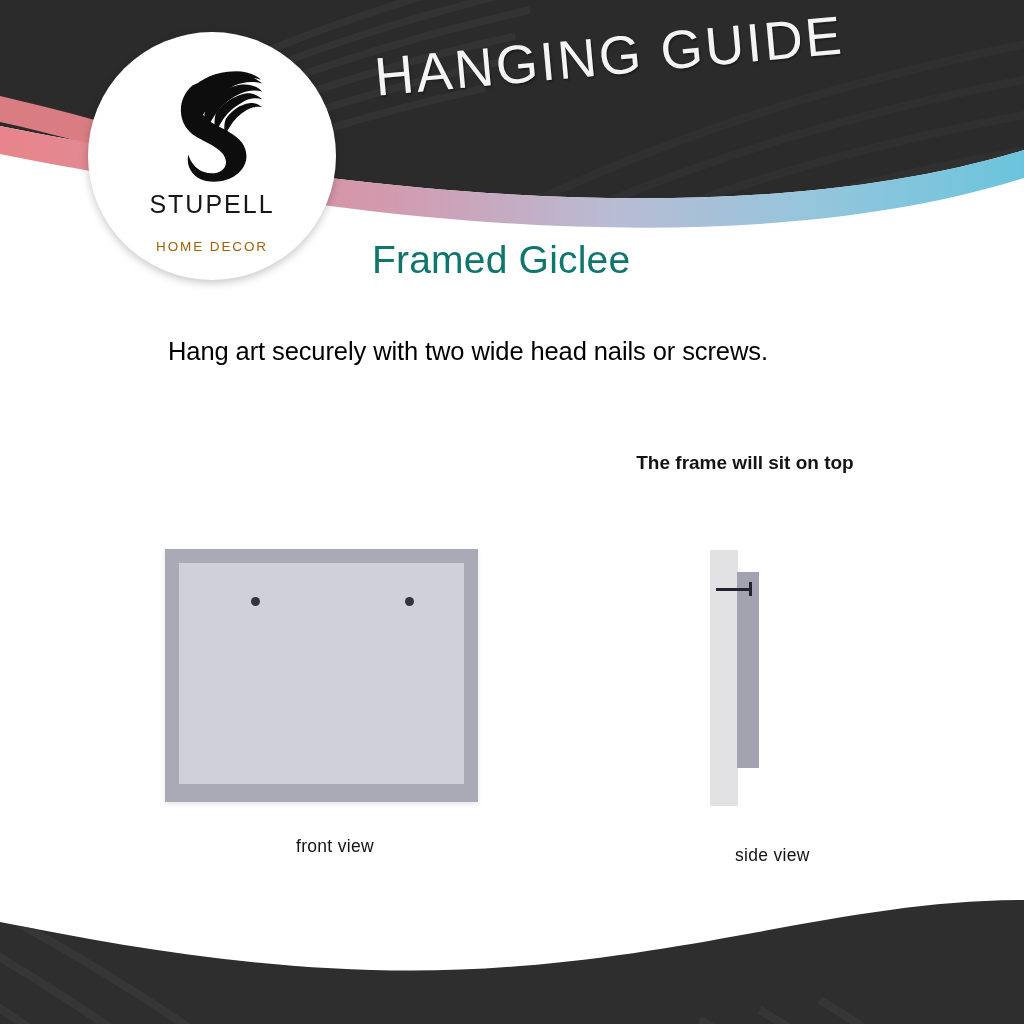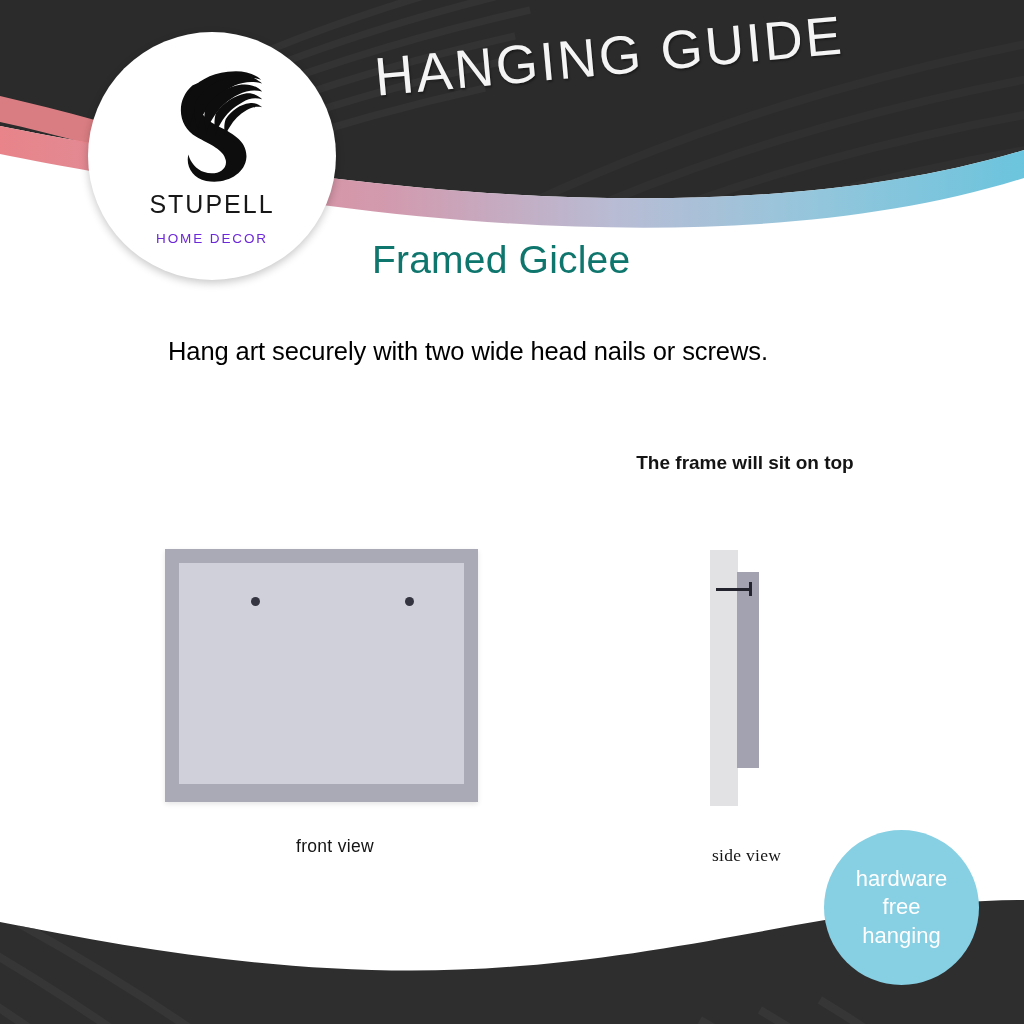--- a/index.html
+++ b/index.html
@@ -56,22 +56,22 @@
     font-size: 25px;
     letter-spacing: 2.0px;
     color: #171717;
     margin-top: 6px;
     font-weight: 400;
   }
   .logo-sub {
     font-family: "Liberation Sans", sans-serif;
     font-size: 13.5px;
     letter-spacing: 1.9px;
-    color: #6d28d9;
-    margin-top: 12px;
+    color: #a16207;
+    margin-top: 20px;
     font-weight: 400;
   }
 
   
   .header-title {
     position: absolute;
     left: 372px;
     top: 46px;
     font-family: "Liberation Sans", sans-serif;
     font-size: 54px;
@@ -201,21 +201,21 @@
     position: absolute;
     font-family: "Liberation Sans", sans-serif;
     font-size: 17.5px;
     font-weight: 500;
     color: #141414;
     letter-spacing: 0.3px;
     white-space: nowrap;
     margin-left: 24px;
   }
   .view-label.front { left: 272px; top: 836px; }
-  .view-label.side  { left: 688px; top: 845px; font-family: Liberation Serif, serif; }
+  .view-label.side  { left: 711px; top: 845px; }
 
   
   .blue-badge {
     position: absolute;
     left: 824px;
     top: 830px;
     width: 155px;
     height: 155px;
     border-radius: 50%;
     background: #87cfe3;
@@ -362,19 +362,14 @@
     </div>
   </div>
   <div class="view-label front">front view</div>
 
   <div class="side-wall"></div>
   <div class="side-frame"></div>
   <div class="nail-shaft"></div>
   <div class="nail-head"></div>
   <div class="view-label side">side view</div>
 
-  <div class="blue-badge">
-    <span>hardware</span>
-    <span>free</span>
-    <span>hanging</span>
-  </div>
 
 </div>
 
 </body></html>

